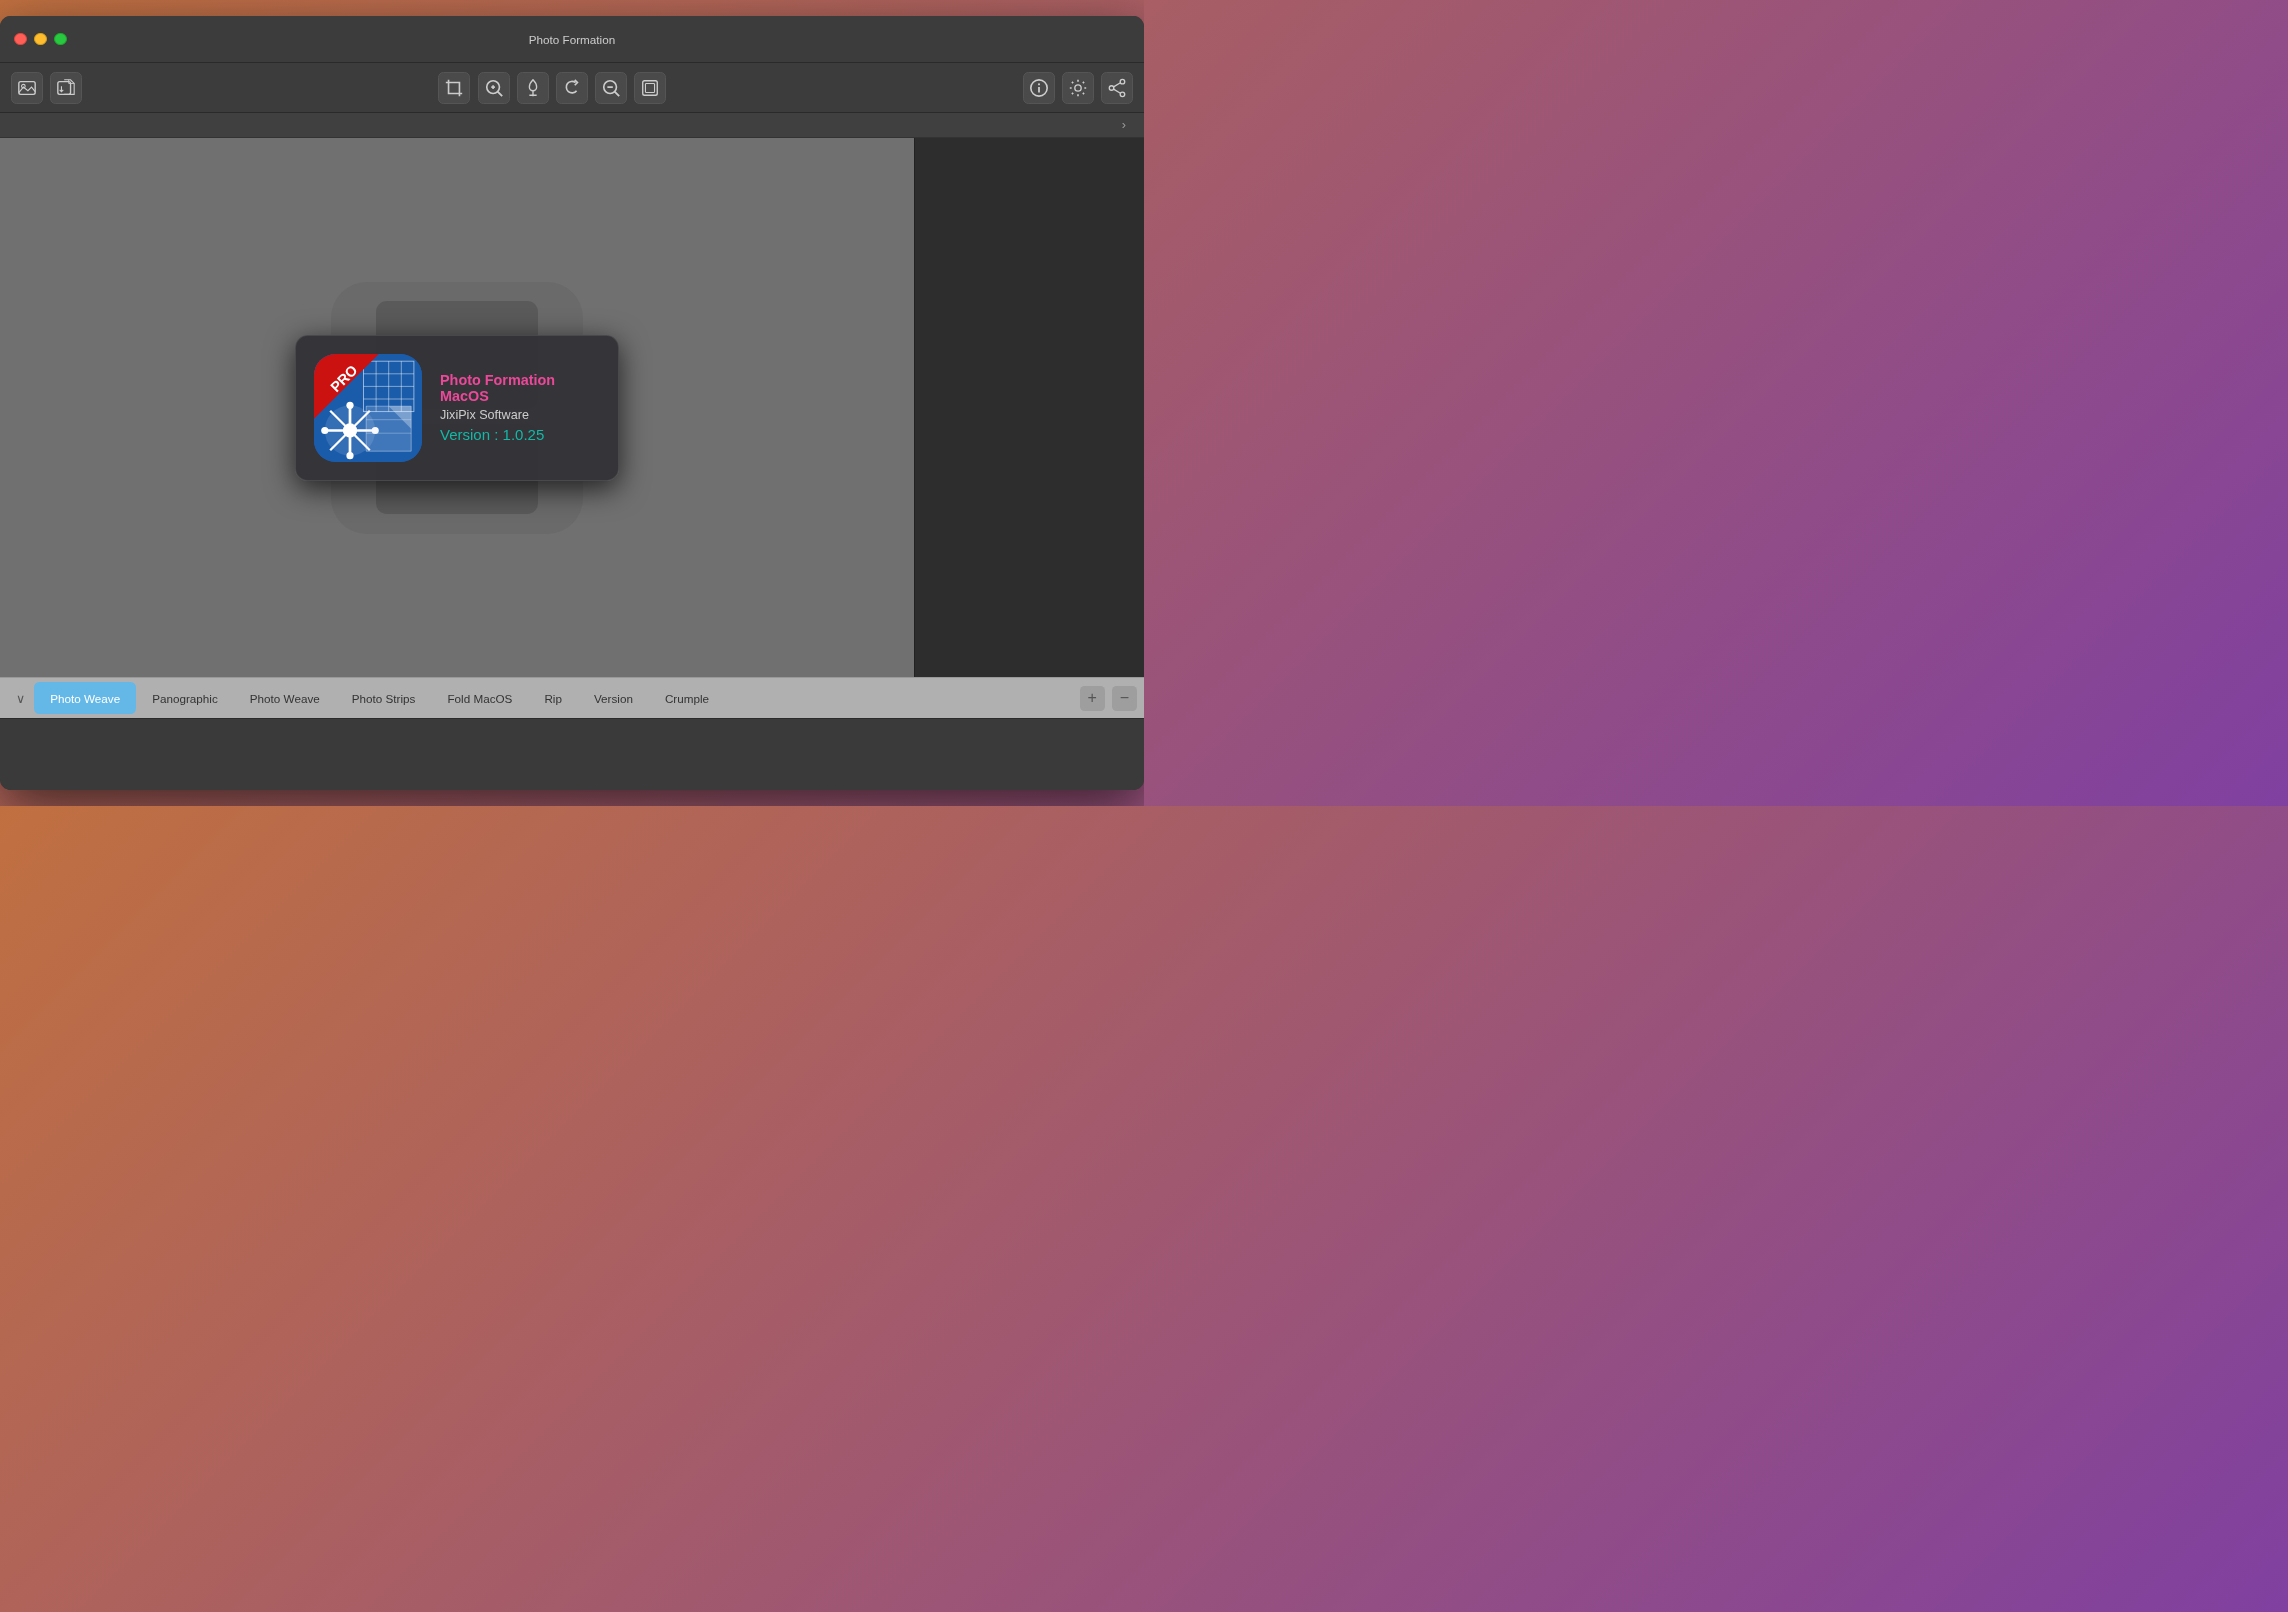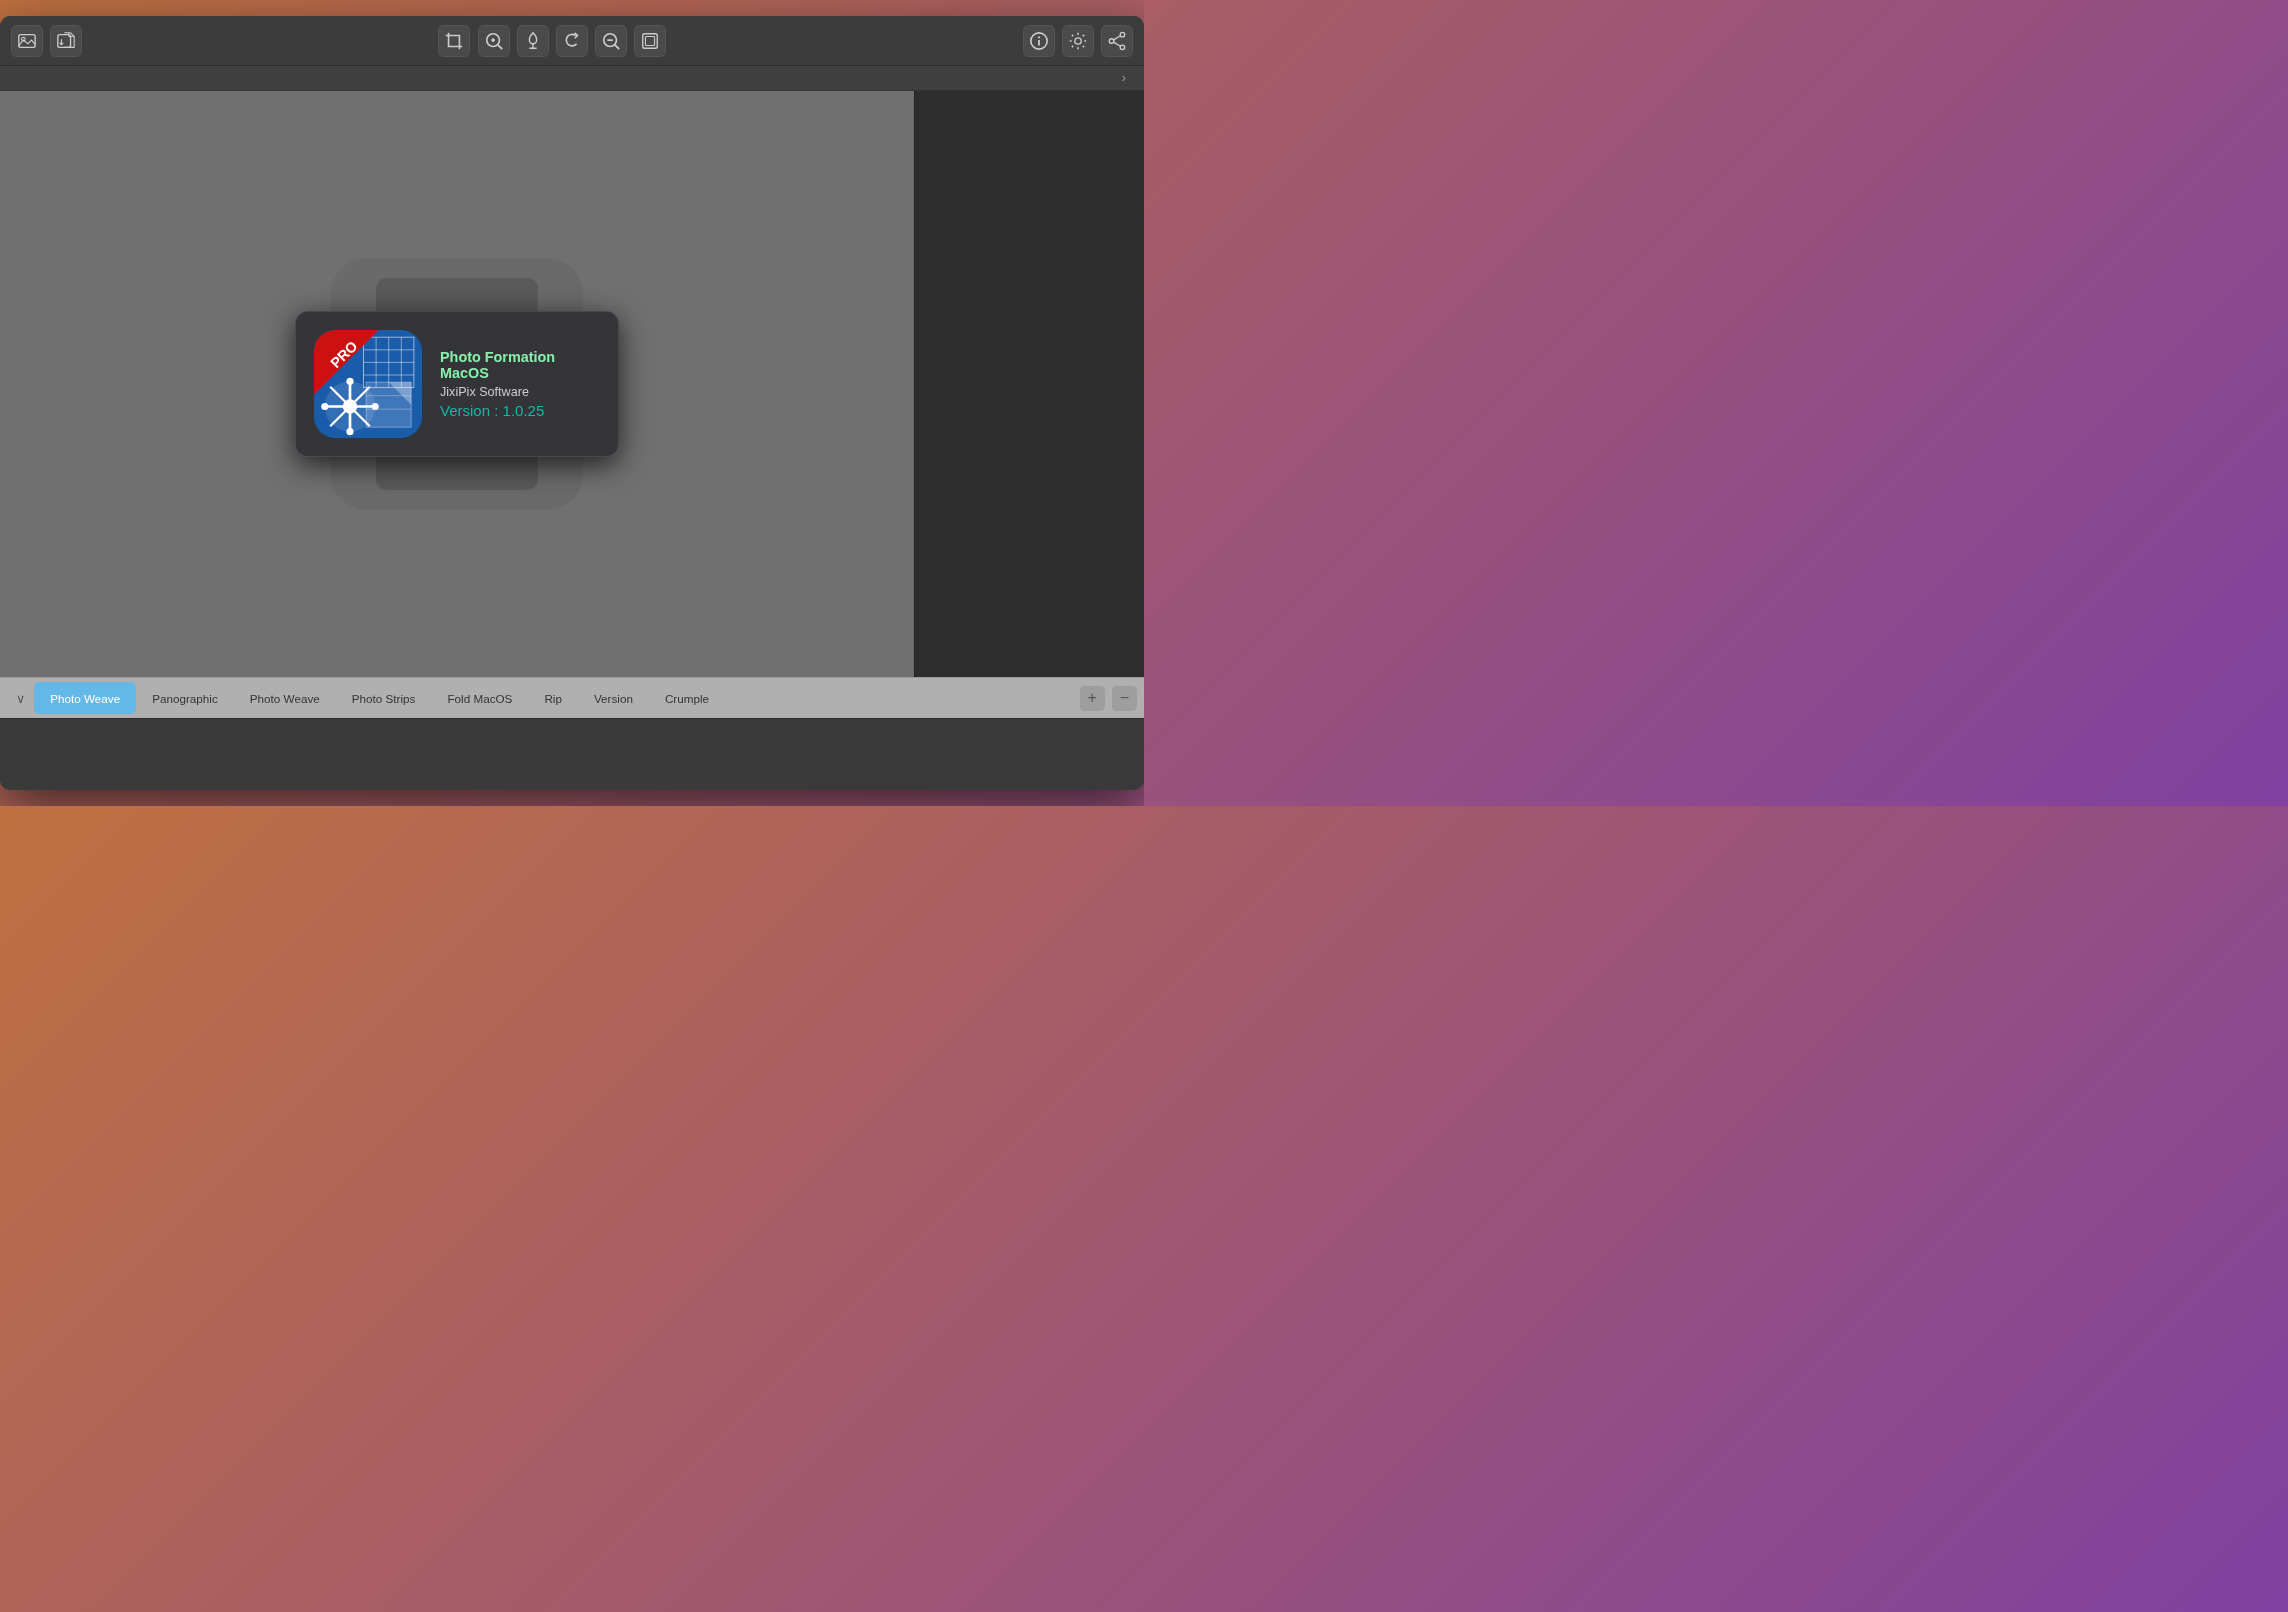--- a/index.html
+++ b/index.html
@@ -208,21 +208,21 @@
       height: 100%;
     }
 
     .about-info {
       display: flex;
       flex-direction: column;
       gap: 3.6px;
     }
 
     .about-app-name {
-      color: #86efac;
+      color: #ec4899;
       font-size: 14.4px;
       font-weight: 600;
     }
 
     .about-company {
       color: #cccccc;
       font-size: 12.6px;
     }
 
     .about-version {
@@ -310,20 +310,28 @@
       display: flex;
       margin-left: auto;
       gap: 3.6px;
     }
   </style>
 </head>
 <body>
 
 <div class="window">
 
+  <div class="title-bar">
+    <div class="traffic-lights">
+      <div class="traffic-light close"></div>
+      <div class="traffic-light minimize"></div>
+      <div class="traffic-light maximize"></div>
+    </div>
+    <span class="title-bar-title">Photo Formation</span>
+  </div>
 
   <div class="toolbar">
     <div class="toolbar-left">
 
       <div class="toolbar-btn" title="Open Image">
         <svg width="20" height="20" viewBox="0 0 22 22" fill="none">
           <rect x="2" y="4" width="18" height="14" rx="2" stroke="#ccc" stroke-width="1.5" fill="none"></rect>
           <circle cx="7" cy="9" r="2" stroke="#ccc" stroke-width="1.2" fill="none"></circle>
           <polyline points="2,16 7,10 12,14 16,10 20,15" stroke="#ccc" stroke-width="1.2" fill="none"></polyline>
         </svg>

